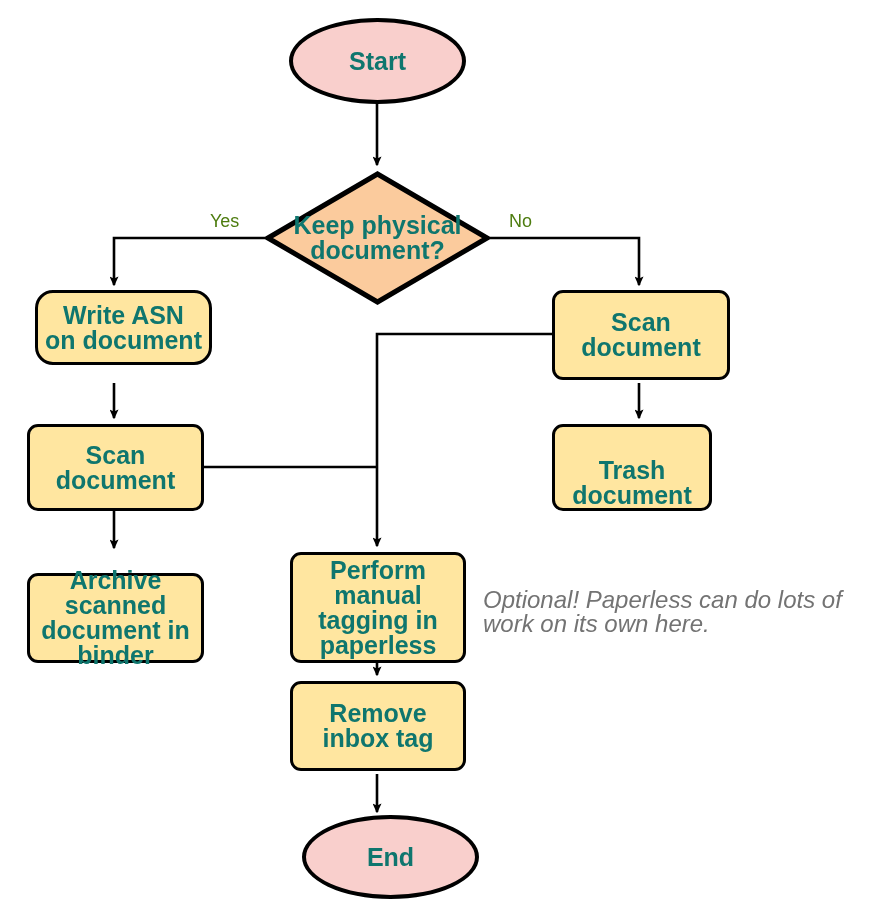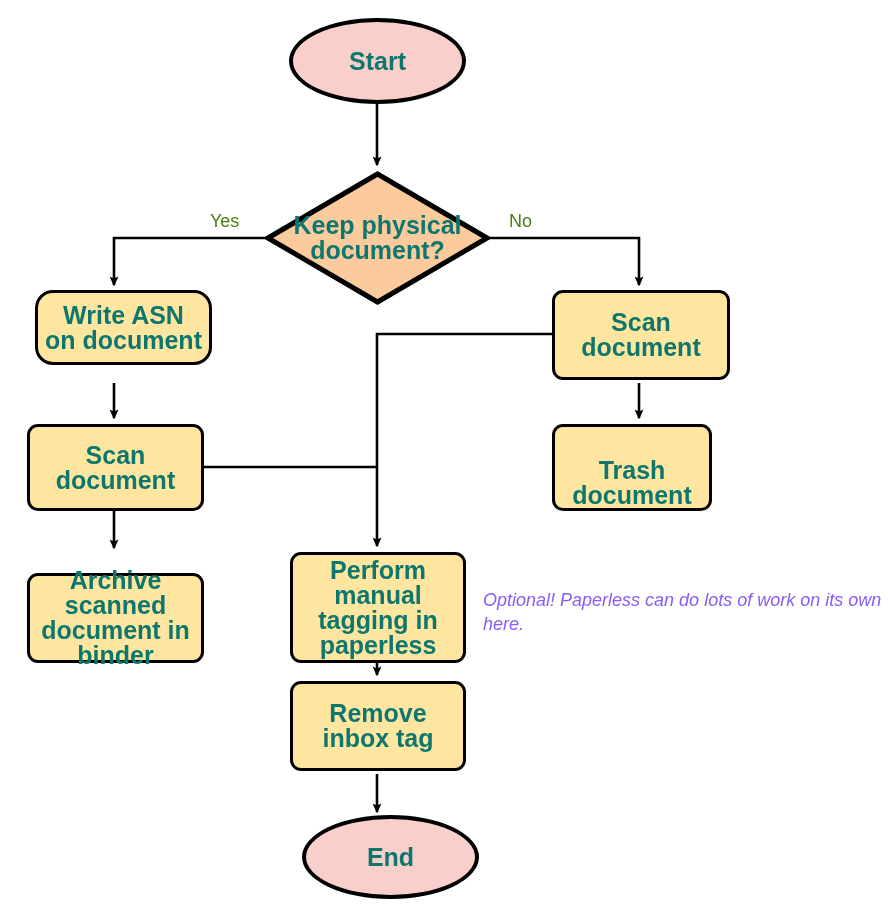--- a/index.html
+++ b/index.html
@@ -72,23 +72,23 @@
     position: absolute;
     font-size: 18px;
     line-height: 20px;
     color: #4d7c0f;
     z-index: 2;
     white-space: nowrap;
   }
   .annotation {
     position: absolute;
     font-style: italic;
-    font-size: 18px;
+    font-size: 24px;
     line-height: 24px;
-    color: #8b5cf6;
+    color: #737373;
     z-index: 2;
   }
 </style>
 </head>
 <body>
 
 <div id="flowchart-canvas">
 
   <svg id="edge-layer" viewBox="0 0 888 907" width="888" height="907" aria-hidden="true">
     <defs>

